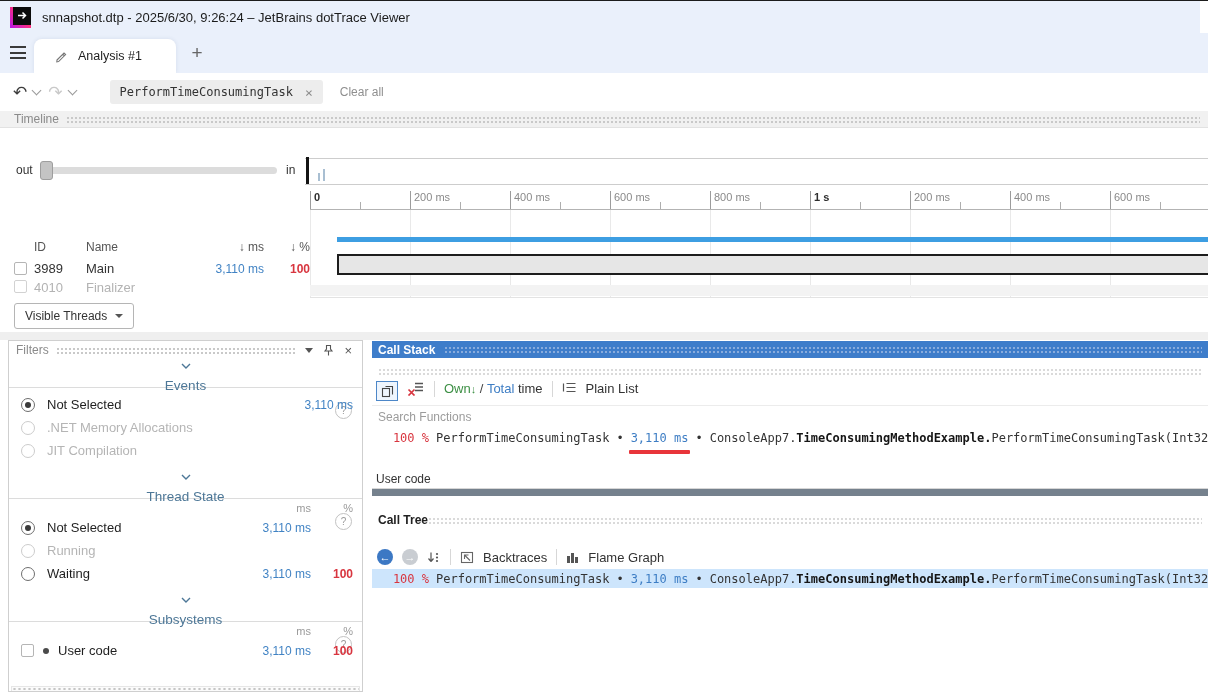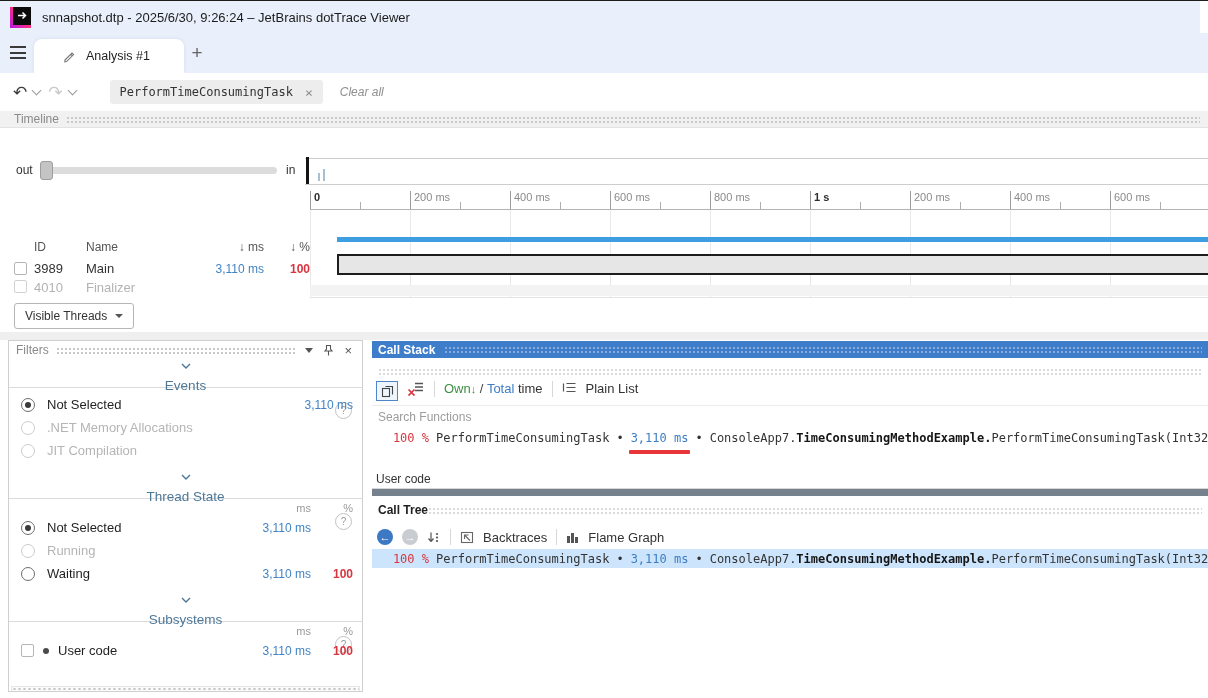--- a/index.html
+++ b/index.html
@@ -13,36 +13,36 @@
   .app-icon .ai-in{position:absolute;left:3px;top:0;right:0;bottom:3px;background:#0b0b0b;
     display:flex;align-items:center;justify-content:center;}
   .title-text{font-size:13px;color:#1b1b1b;}
 
   
   .tabstrip{position:absolute;left:0;top:32px;right:0;height:40px;background:#eaf0fb;}
   .hamburger{position:absolute;left:10px;top:13px;width:16px;height:13px;display:flex;
     flex-direction:column;justify-content:space-between;cursor:pointer;}
   .hamburger i{display:block;height:2px;background:#3a3a3a;}
   .tab-active{position:absolute;left:34px;top:6px;width:122px;height:34px;background:#fff;
-    border-radius:8px 8px 0 0;display:flex;align-items:center;gap:10px;padding-left:28px;
+    border-radius:8px 8px 0 0;display:flex;align-items:center;gap:10px;padding-left:20px;
     box-shadow:0 0 4px rgba(60,80,120,.12);font-size:12.5px;color:#1f1f1f;}
   .tab-add{position:absolute;left:186px;top:9px;width:22px;height:22px;font-size:19px;color:#666;
     display:flex;align-items:center;justify-content:center;}
 
   
   .filterbar{position:absolute;left:0;top:72px;right:0;height:38px;background:#fff;
     display:flex;align-items:center;padding-left:13px;}
   .u-arrow{font-size:17px;color:#3c3c3c;line-height:1;}
   .u-arrow.off{color:#c9c9c9;}
   .chev{width:6px;height:6px;border-right:1.5px solid #9a9a9a;border-bottom:1.5px solid #9a9a9a;
     transform:rotate(45deg);margin:0 8px 3px 6px;align-self:center;}
   .chip{margin-left:26px;background:#ededed;border-radius:3px;height:24px;display:flex;align-items:center;
     padding:0 10px;gap:12px;font-family:"DejaVu Sans Mono",monospace;font-size:12px;color:#333;}
   .chip-x{color:#8a8a8a;font-size:13px;cursor:pointer;}
-  .clear-all{margin-left:17px;color:#8f8f8f;font-size:12px;font-style:italic;}
+  .clear-all{margin-left:17px;color:#8f8f8f;font-size:12px;}
 
   
   .tl-header{position:absolute;left:0;top:110px;right:0;height:17px;background:#f1f1f1;
     border-bottom:1px solid #e2e2e2;display:flex;align-items:center;gap:7px;
     padding:0 8px 0 14px;font-size:12px;color:#8a8a8a;box-sizing:border-box;}
   .dots{flex:1;height:7px;background-image:radial-gradient(circle,#c9c9c9 1px,transparent 1.25px);
     background-size:4px 4px;}
   .dots.blue{background-image:radial-gradient(circle,#88abdc 1px,transparent 1.25px);}
   .dots.lite{background-image:radial-gradient(circle,#dadada 1px,transparent 1.25px);}
 
@@ -139,21 +139,21 @@
   .s-pct{color:#d8353f;width:42px;text-align:right;flex:none;}
   .s-ms{color:#3d7dc4;position:relative;}
   .s-ms.u-red::after{content:'';position:absolute;left:-2px;right:-2px;bottom:-9px;height:4px;
     background:#e8353a;border-radius:1px;}
   .s-sep{color:#333;}
   .s-code-bold{font-weight:bold;color:#161616;}
   .gap22{height:22px;}
   .uc-row{height:18px;display:flex;align-items:center;padding:0 4px;font-size:12px;color:#333;
     border-bottom:1px solid #d6d6d6;}
   .dk-split{height:7px;background:#75818d;}
-  .ct-head{height:20px;display:flex;align-items:center;padding:4px 6px;
+  .ct-head{height:20px;display:flex;align-items:center;padding:14px 6px;
     font-weight:bold;font-size:12px;color:#222;}
   .ct-toolbar{height:24px;margin-top:1px;display:flex;align-items:center;gap:9px;padding:0 5px;
     font-size:13px;color:#333;}
   .nav-c{width:16px;height:16px;border-radius:50%;display:flex;align-items:center;justify-content:center;
     font-size:11px;color:#fff;flex:none;}
   .back{background:#3c78c4;} .fwd{background:#c9cdd2;}
   .sel-row{background:#cde5fc;height:19px;}
   svg{display:block;}
 </style>
 </head>

